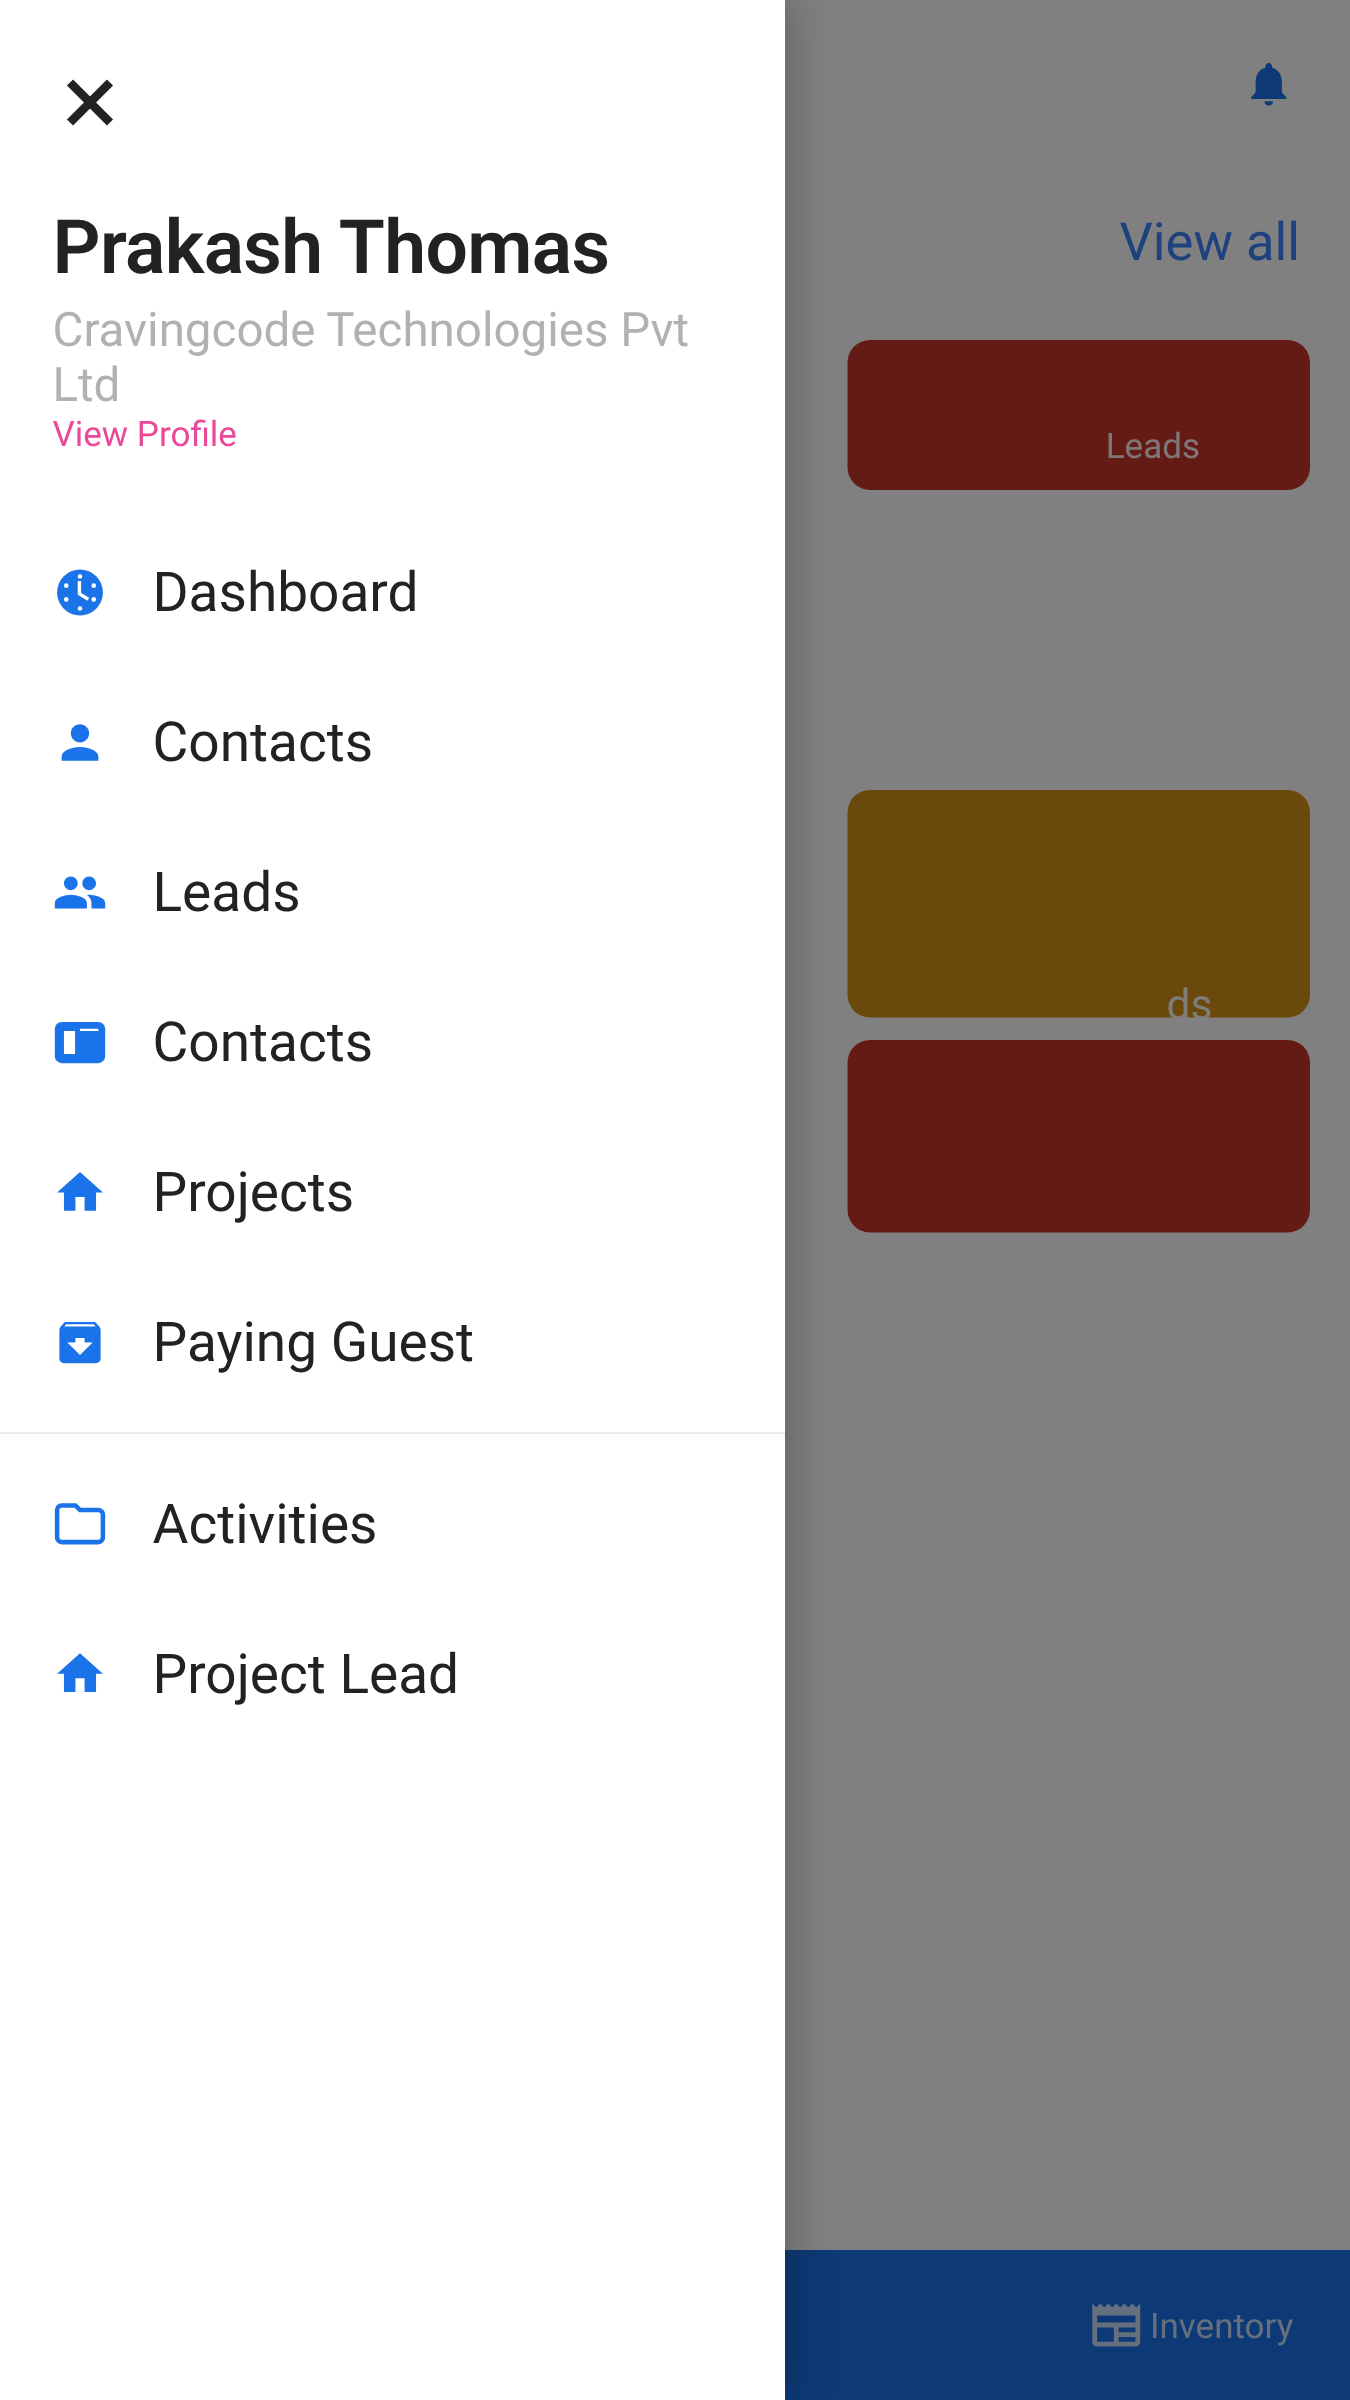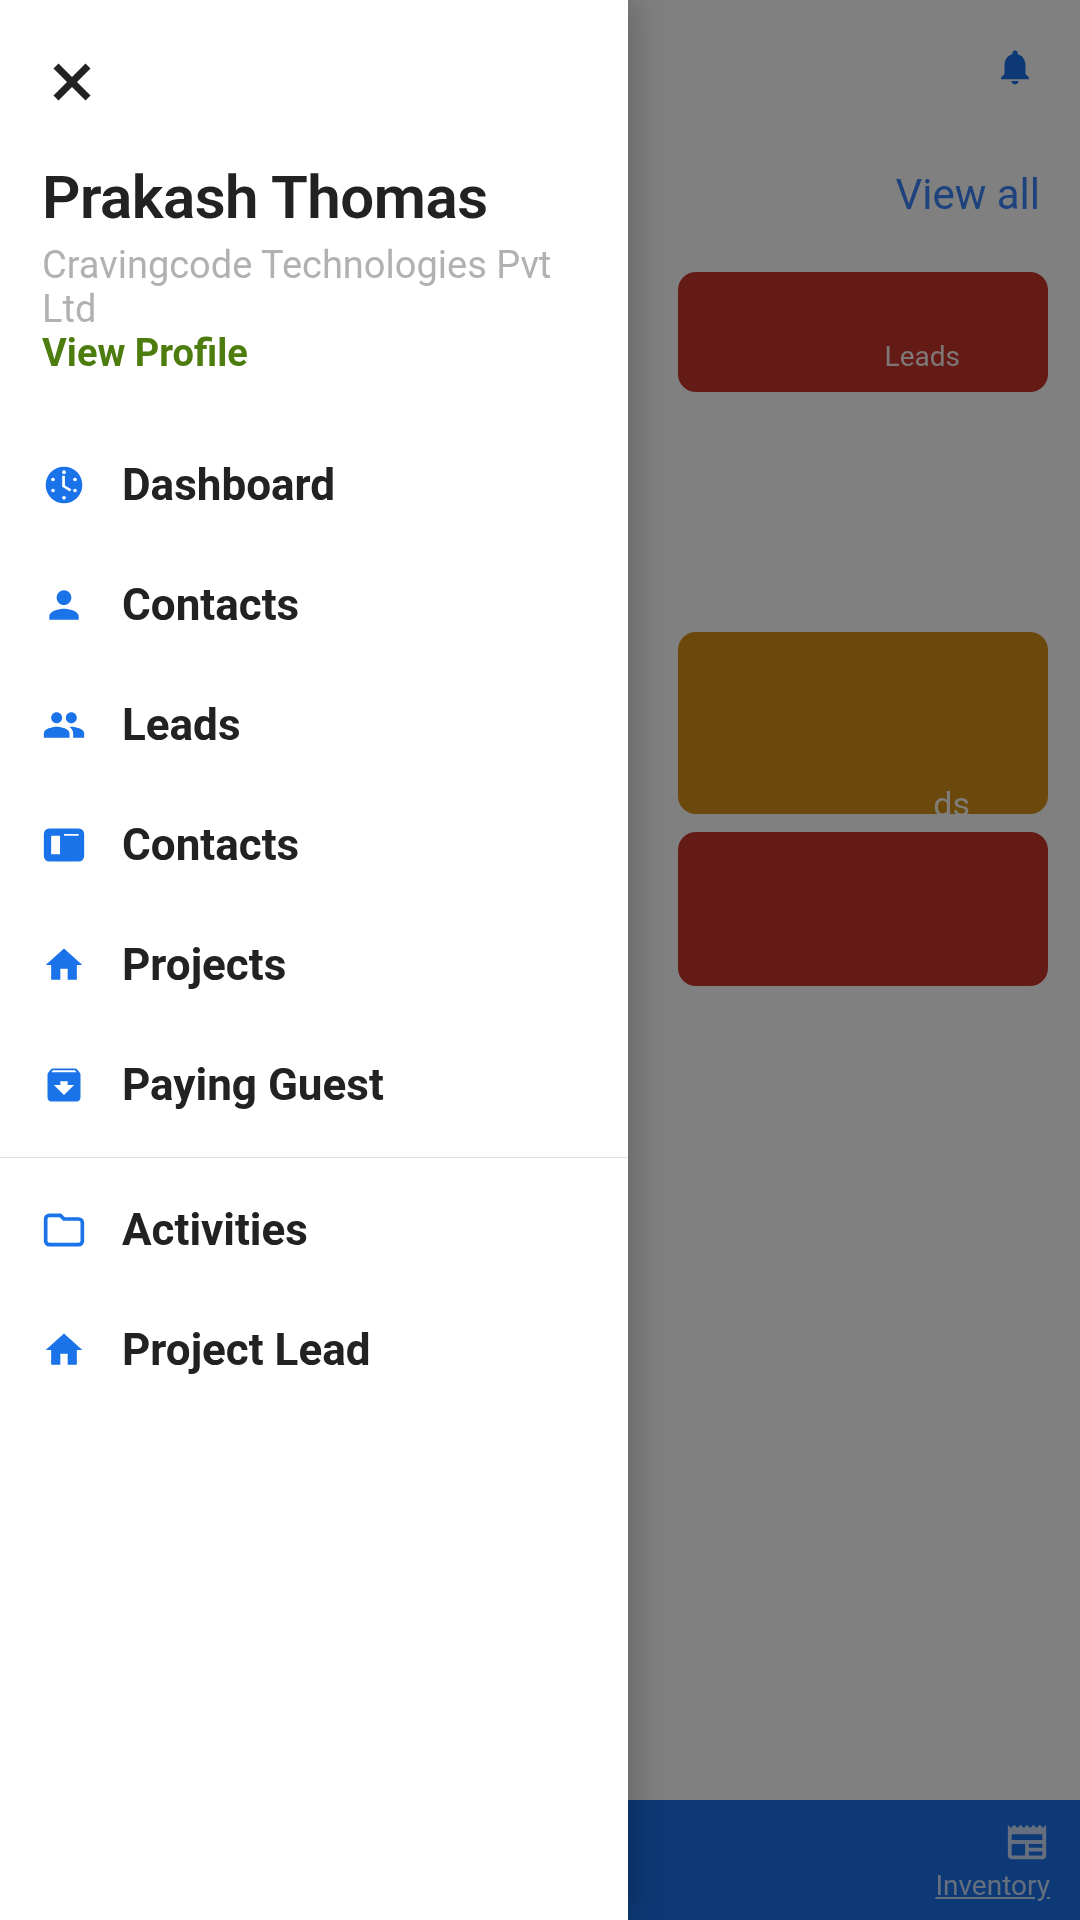--- a/index.html
+++ b/index.html
@@ -69,27 +69,26 @@
     right: 0;
     height: 120px;
     background: #1a73e8;
     display: flex;
     align-items: center;
     justify-content: flex-end;
     padding-right: 30px;
   }
   .bg-nav-item {
     display: flex;
-    flex-direction: column;
-    align-items: flex-end;
+    flex-direction: row;
+    align-items: center;
     color: #c7dbf7;
     font-size: 28px;
     gap: 4px;
     width: 180px;
-    text-decoration: underline;
   }
   .bg-nav-item svg { width: 46px; height: 46px; fill: #c7dbf7; }
   
   
   .scrim {
     position: absolute;
     inset: 0;
     background: rgba(0,0,0,0.32);
     z-index: 2;
   }
@@ -131,23 +130,23 @@
     color: #222;
     letter-spacing: -0.5px;
   }
   .profile-company {
     font-size: 38px;
     color: #b1b1b1;
     margin-top: 10px;
     font-weight: 400;
   }
   .profile-view {
-    font-size: 38px;
-    color: #4d7c0f;
-    font-weight: 700;
+    font-size: 28px;
+    color: #ec4899;
+    font-weight: 400;
   }
   
   .nav-list {
     list-style: none;
   }
   .nav-item {
     display: flex;
     align-items: center;
     padding: 34px 42px;
     gap: 36px;
@@ -158,21 +157,21 @@
     height: 44px;
     display: flex;
     align-items: center;
     justify-content: center;
     flex-shrink: 0;
   }
   .nav-icon svg { width: 44px; height: 44px; fill: #1a73e8; }
   .nav-label {
     font-size: 44px;
     color: #222;
-    font-weight: 700;
+    font-weight: 400;
   }
   .divider {
     height: 1px;
     background: #e0e0e0;
     margin: 12px 0;
   }
 </style>
 </head>
 <body>
 

